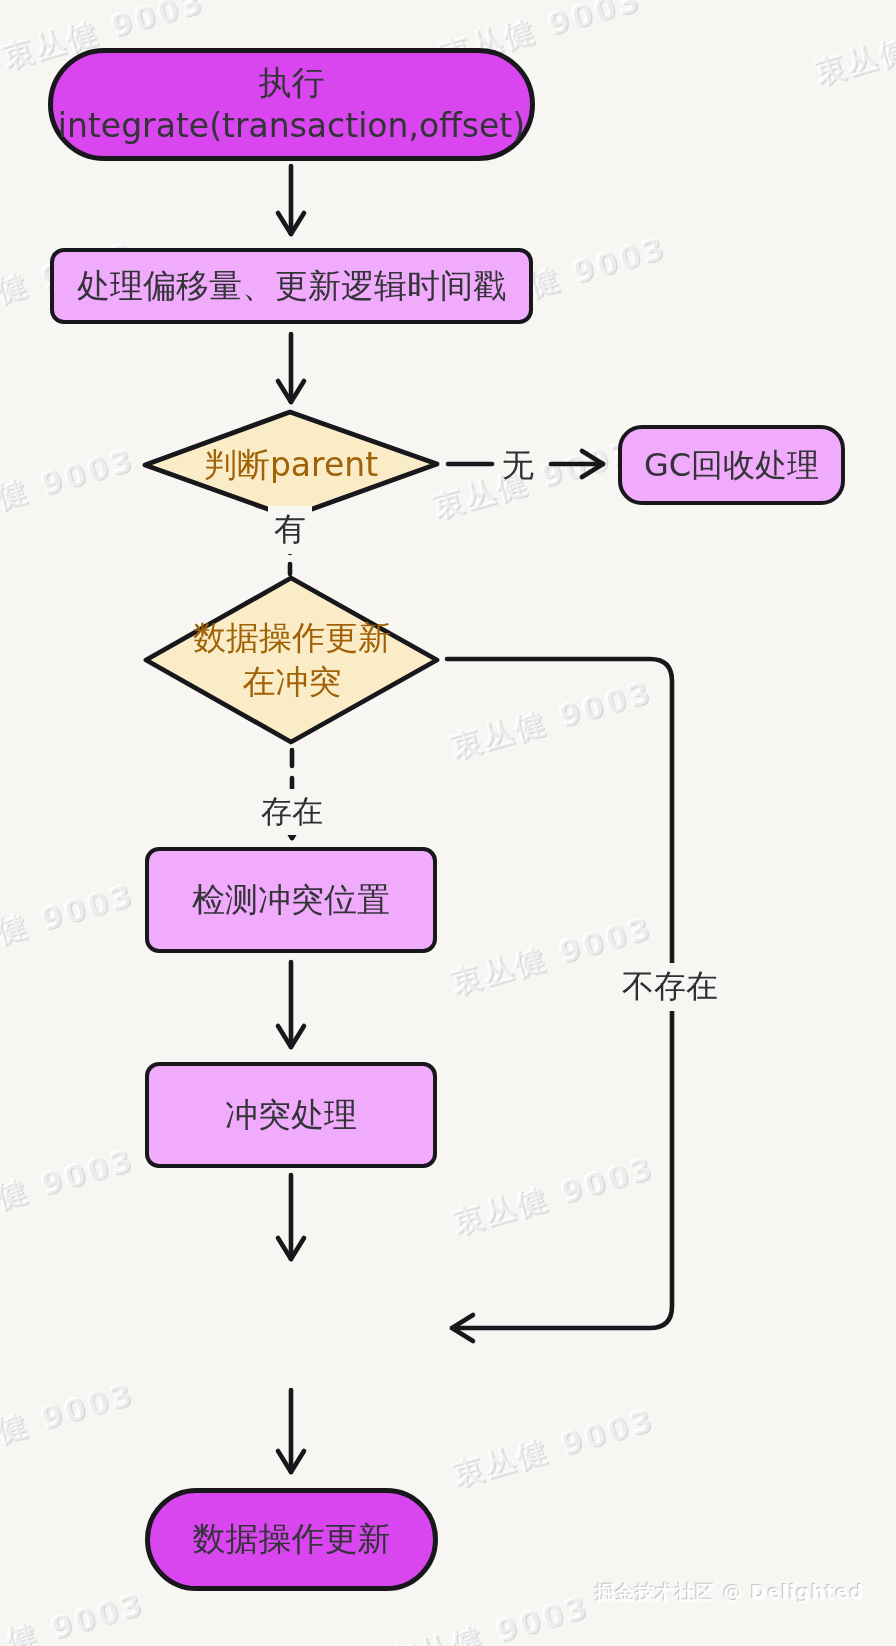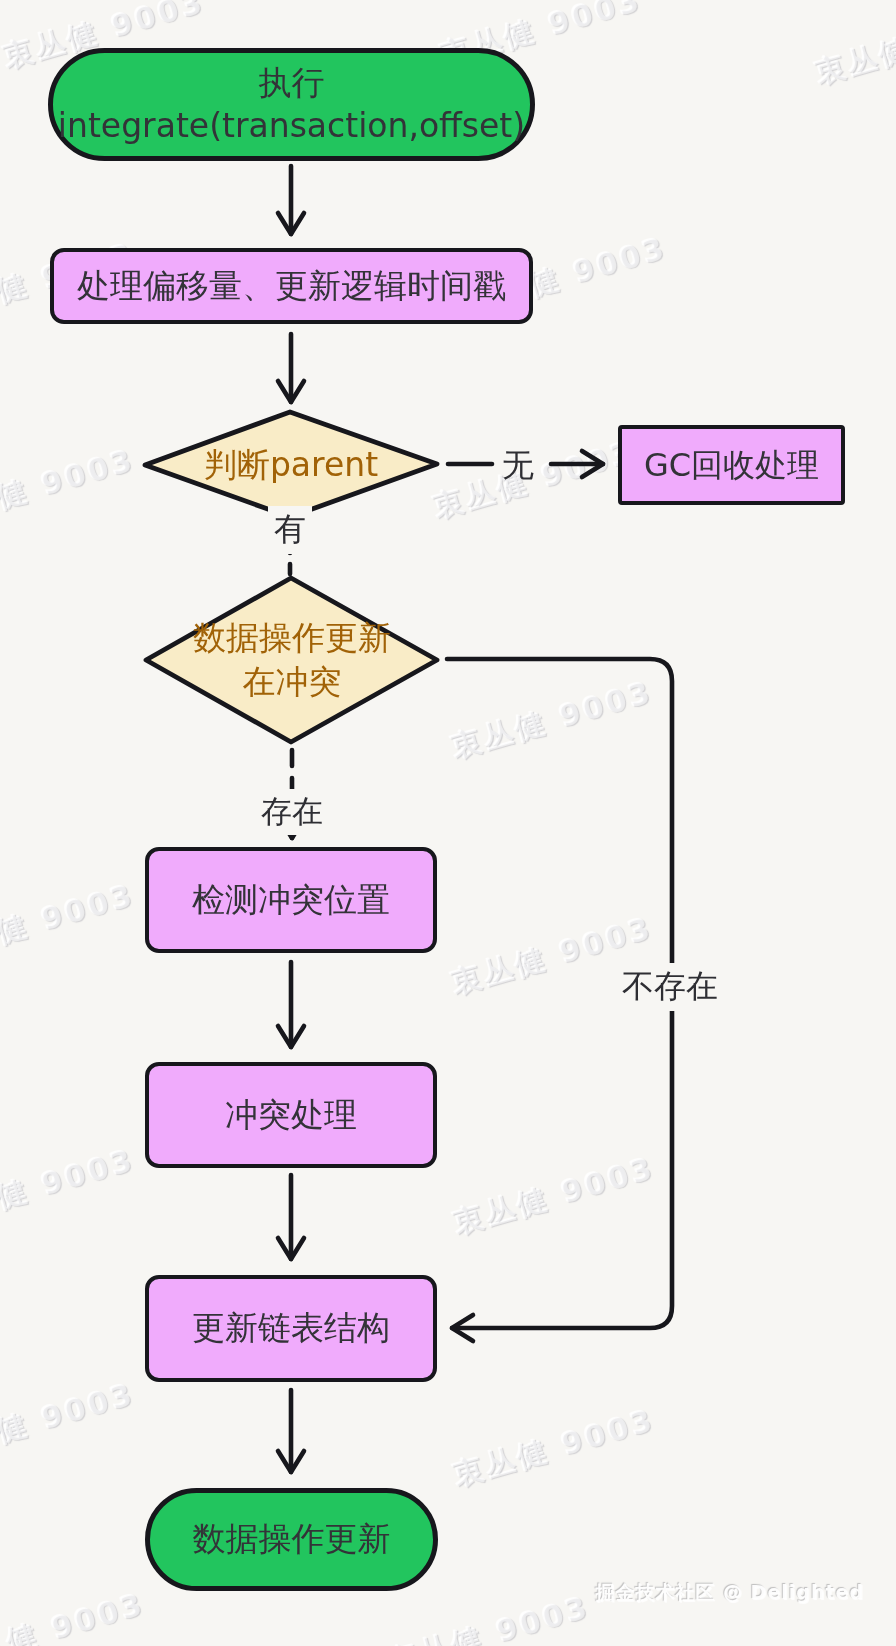--- a/index.html
+++ b/index.html
@@ -18,21 +18,21 @@
     pointer-events:none;user-select:none;
   }
   svg.wires{position:absolute;left:0;top:0;}
   .node{
     position:absolute;box-sizing:border-box;
     display:flex;flex-direction:column;align-items:center;justify-content:center;
     text-align:center;font-size:33px;font-weight:500;color:#333338;
     line-height:1.28;
   }
   .terminator{
-    background:#22c55e;border:5px solid #17171c;border-radius:60px;
+    background:#d946ef;border:5px solid #17171c;border-radius:60px;
   }
   .process{
     background:#f0abfc;border:4px solid #17171c;border-radius:14px;
   }
   .dnode{position:absolute;}
   .dnode svg{position:absolute;left:0;top:0;}
   .dlabel{
     position:absolute;left:0;top:0;width:100%;height:100%;
     display:flex;flex-direction:column;align-items:center;justify-content:center;
     font-size:33px;font-weight:500;color:#a16207;line-height:1.32;text-align:center;
@@ -102,21 +102,21 @@
     <span>处理偏移量、更新逻辑时间戳</span>
   </div>
 
   <div class="dnode" style="left:141px;top:408px;width:300px;height:113px;">
     <svg width="300" height="113" viewBox="0 0 300 113">
       <polygon points="149,4 296,56 149,109 4,57" fill="#f9ecc7" stroke="#17171c" stroke-width="4.8" stroke-linejoin="round"></polygon>
     </svg>
     <div class="dlabel">判断parent</div>
   </div>
 
-  <div class="node process" style="left:618px;top:425px;width:227px;height:80px;border-width:4.5px;border-radius:4px;font-size:32px;">
+  <div class="node process" style="left:618px;top:425px;width:227px;height:80px;border-width:4.5px;border-radius:24px;font-size:32px;">
     <span>GC回收处理</span>
   </div>
 
   <div class="dnode" style="left:142px;top:574px;width:300px;height:172px;">
     <svg width="300" height="172" viewBox="0 0 300 172">
       <polygon points="149,4 295,86 149,168 4,86" fill="#f9ecc7" stroke="#17171c" stroke-width="4.8" stroke-linejoin="round"></polygon>
     </svg>
     <div class="dlabel">
       <span>数据操作更新</span>
       <span>在冲突</span>
@@ -124,23 +124,20 @@
   </div>
 
   <div class="node process" style="left:145px;top:847px;width:292px;height:106px;">
     <span>检测冲突位置</span>
   </div>
 
   <div class="node process" style="left:145px;top:1062px;width:292px;height:106px;">
     <span>冲突处理</span>
   </div>
 
-  <div class="node process" style="left:145px;top:1275px;width:292px;height:107px;">
-    <span>更新链表结构</span>
-  </div>
 
   <div class="node terminator" style="left:145px;top:1488px;width:293px;height:103px;border-radius:54px;">
     <span>数据操作更新</span>
   </div>
 
   <span class="elabel" style="left:518px;top:466px;">无</span>
   <span class="elabel masked" style="left:290px;top:530px;">有</span>
   <span class="elabel masked" style="left:292px;top:812px;font-size:31px;">存在</span>
   <span class="elabel masked" style="left:670px;top:987px;font-size:32px;">不存在</span>
 

